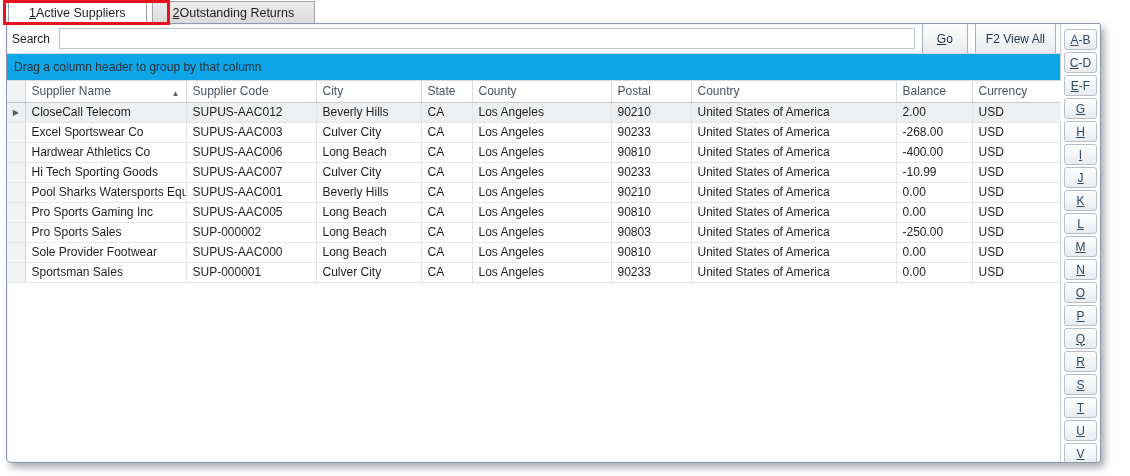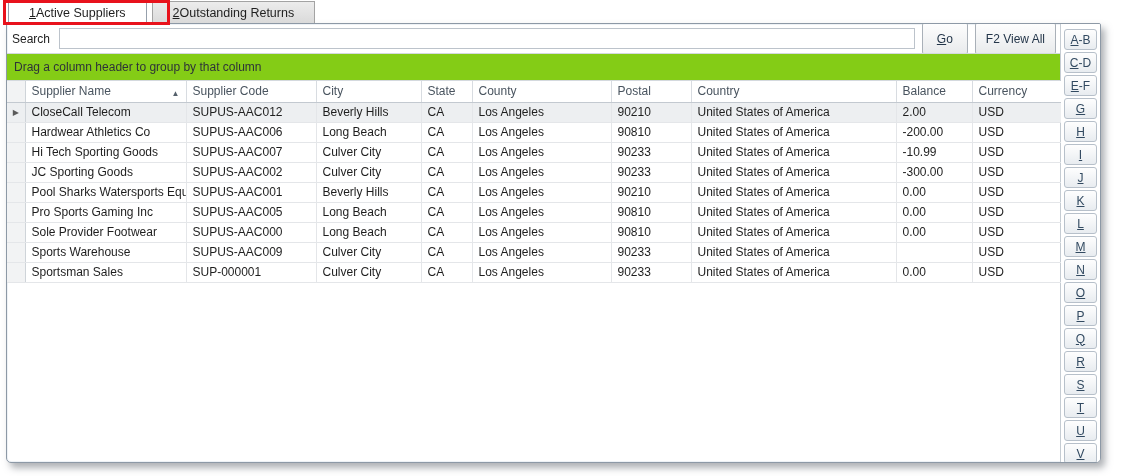--- a/index.html
+++ b/index.html
@@ -31,21 +31,21 @@
   .search-row { height:29px; display:flex; align-items:center; padding:3px 4px 3px 5px; gap:7px; }
   .search-label { color:#222; padding-right:2px; }
   .search-input { flex:1; height:21px; border:1px solid #bcc3cb; padding:0 4px;
                   font:inherit; color:#1e1e1e; outline:none; }
   .btn { height:33px; border:1px solid #a9b0b8; border-radius:3px;
          background:linear-gradient(#fefefe,#e8eaec); color:#24364a;
          font:inherit; padding:0 10px; cursor:default; white-space:nowrap; }
   .btn-go { min-width:46px; }
 
   
-  .group-bar { height:28px; background:#84cc16; border-top:1px solid #d4d9de;
+  .group-bar { height:28px; background:#0ea5e9; border-top:1px solid #d4d9de;
                border-bottom:1px solid #d4d9de; display:flex; align-items:center;
                padding-left:7px; color:#2e3338; }
 
   
   table { border-collapse:collapse; table-layout:fixed; width:1054px; }
   th { height:21px; font-weight:normal; text-align:left; color:#49545f;
        background:#ffffff; border-bottom:1px solid #c3c9d0; border-right:1px solid #d8dce1;
        padding:0 6px; white-space:nowrap; overflow:hidden; cursor:default; }
   td { height:20px; border-bottom:1px solid #e4e6e9; border-right:1px solid #e4e6e9;
        padding:0 6px; white-space:nowrap; overflow:hidden; color:#1e1e1e; }
@@ -131,56 +131,56 @@
             <td>Beverly Hills</td>
             <td>CA</td>
             <td>Los Angeles</td>
             <td>90210</td>
             <td>United States of America</td>
             <td class="num">2.00</td>
             <td>USD</td>
           </tr>
           <tr>
             <td class="ind"></td>
+            <td>Excel Sportswear Co</td>
+            <td>SUPUS-AAC003</td>
+            <td>Culver City</td>
+            <td>CA</td>
+            <td>Los Angeles</td>
+            <td>90233</td>
+            <td>United States of America</td>
+            <td class="num">-268.00</td>
+            <td>USD</td>
+          </tr>
+          <tr>
+            <td class="ind"></td>
             <td>Hardwear Athletics Co</td>
             <td>SUPUS-AAC006</td>
             <td>Long Beach</td>
             <td>CA</td>
             <td>Los Angeles</td>
             <td>90810</td>
             <td>United States of America</td>
-            <td class="num">-200.00</td>
+            <td class="num">-400.00</td>
             <td>USD</td>
           </tr>
           <tr>
             <td class="ind"></td>
             <td>Hi Tech Sporting Goods</td>
             <td>SUPUS-AAC007</td>
             <td>Culver City</td>
             <td>CA</td>
             <td>Los Angeles</td>
             <td>90233</td>
             <td>United States of America</td>
             <td class="num">-10.99</td>
             <td>USD</td>
           </tr>
           <tr>
             <td class="ind"></td>
-            <td>JC Sporting Goods</td>
-            <td>SUPUS-AAC002</td>
-            <td>Culver City</td>
-            <td>CA</td>
-            <td>Los Angeles</td>
-            <td>90233</td>
-            <td>United States of America</td>
-            <td class="num">-300.00</td>
-            <td>USD</td>
-          </tr>
-          <tr>
-            <td class="ind"></td>
             <td>Pool Sharks Watersports Equipment</td>
             <td>SUPUS-AAC001</td>
             <td>Beverly Hills</td>
             <td>CA</td>
             <td>Los Angeles</td>
             <td>90210</td>
             <td>United States of America</td>
             <td class="num">0.00</td>
             <td>USD</td>
           </tr>
@@ -191,40 +191,40 @@
             <td>Long Beach</td>
             <td>CA</td>
             <td>Los Angeles</td>
             <td>90810</td>
             <td>United States of America</td>
             <td class="num">0.00</td>
             <td>USD</td>
           </tr>
           <tr>
             <td class="ind"></td>
+            <td>Pro Sports Sales</td>
+            <td>SUP-000002</td>
+            <td>Long Beach</td>
+            <td>CA</td>
+            <td>Los Angeles</td>
+            <td>90803</td>
+            <td>United States of America</td>
+            <td class="num">-250.00</td>
+            <td>USD</td>
+          </tr>
+          <tr>
+            <td class="ind"></td>
             <td>Sole Provider Footwear</td>
             <td>SUPUS-AAC000</td>
             <td>Long Beach</td>
             <td>CA</td>
             <td>Los Angeles</td>
             <td>90810</td>
             <td>United States of America</td>
             <td class="num">0.00</td>
-            <td>USD</td>
-          </tr>
-          <tr>
-            <td class="ind"></td>
-            <td>Sports Warehouse</td>
-            <td>SUPUS-AAC009</td>
-            <td>Culver City</td>
-            <td>CA</td>
-            <td>Los Angeles</td>
-            <td>90233</td>
-            <td>United States of America</td>
-            <td class="num"></td>
             <td>USD</td>
           </tr>
           <tr>
             <td class="ind"></td>
             <td>Sportsman Sales</td>
             <td>SUP-000001</td>
             <td>Culver City</td>
             <td>CA</td>
             <td>Los Angeles</td>
             <td>90233</td>

